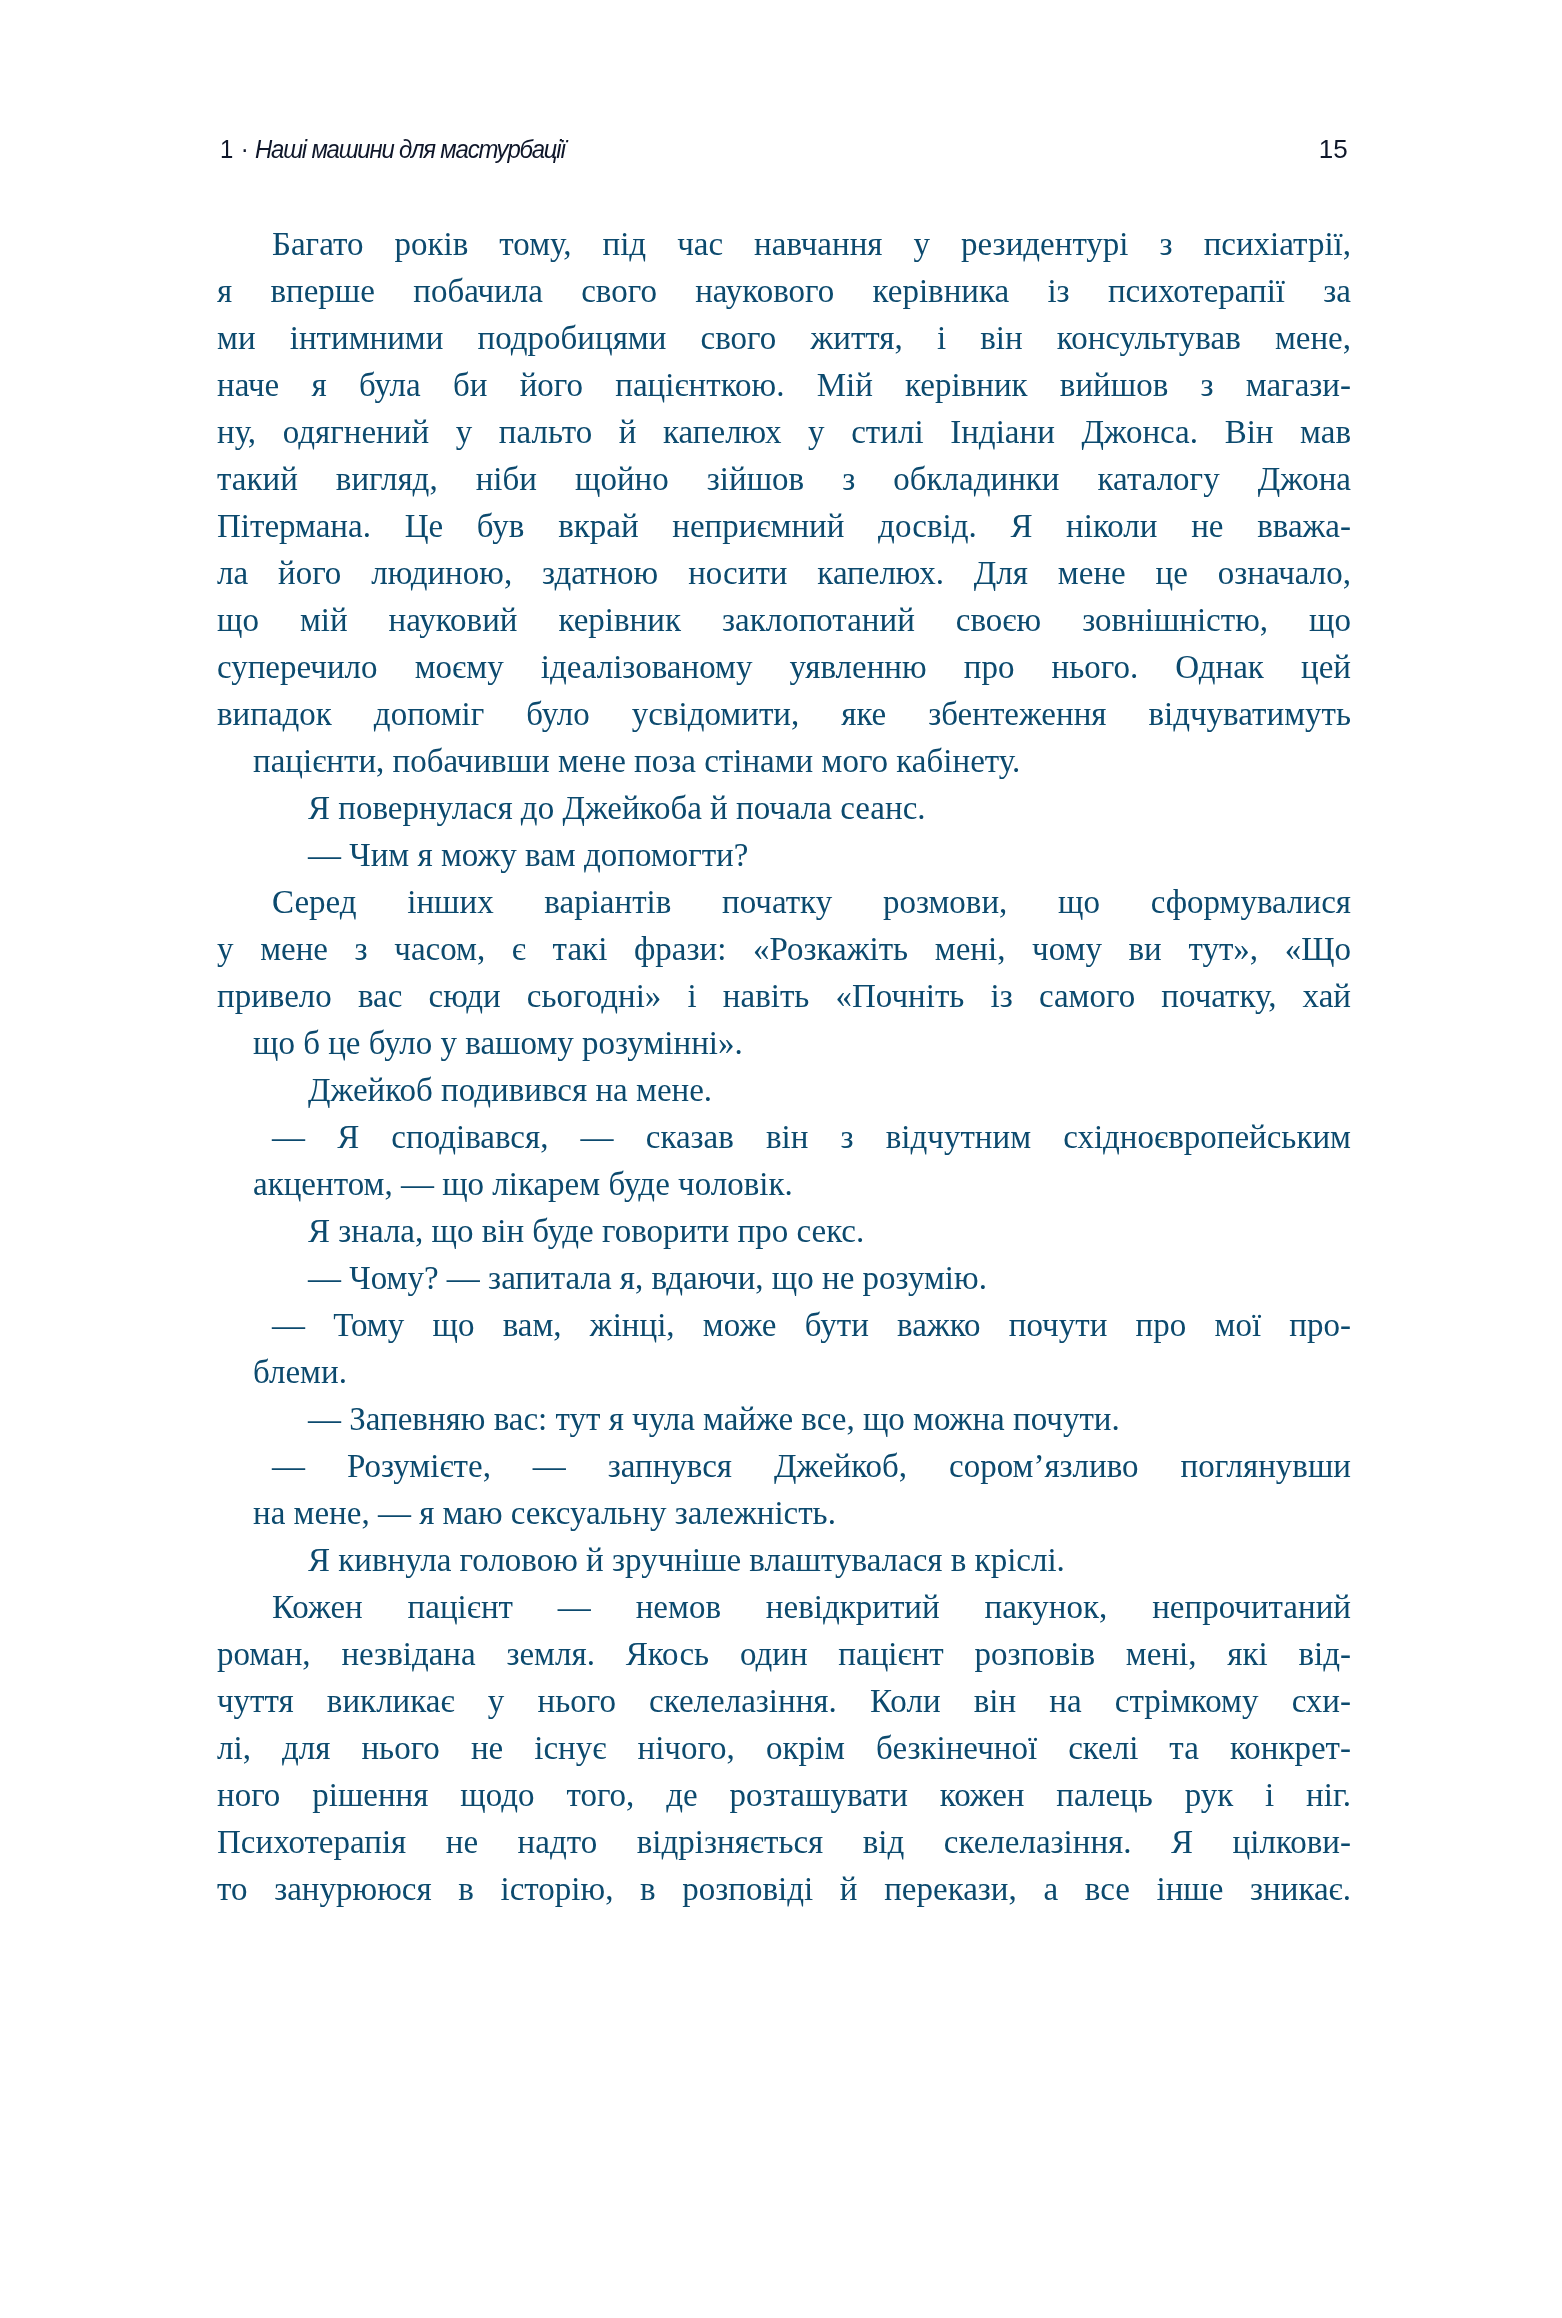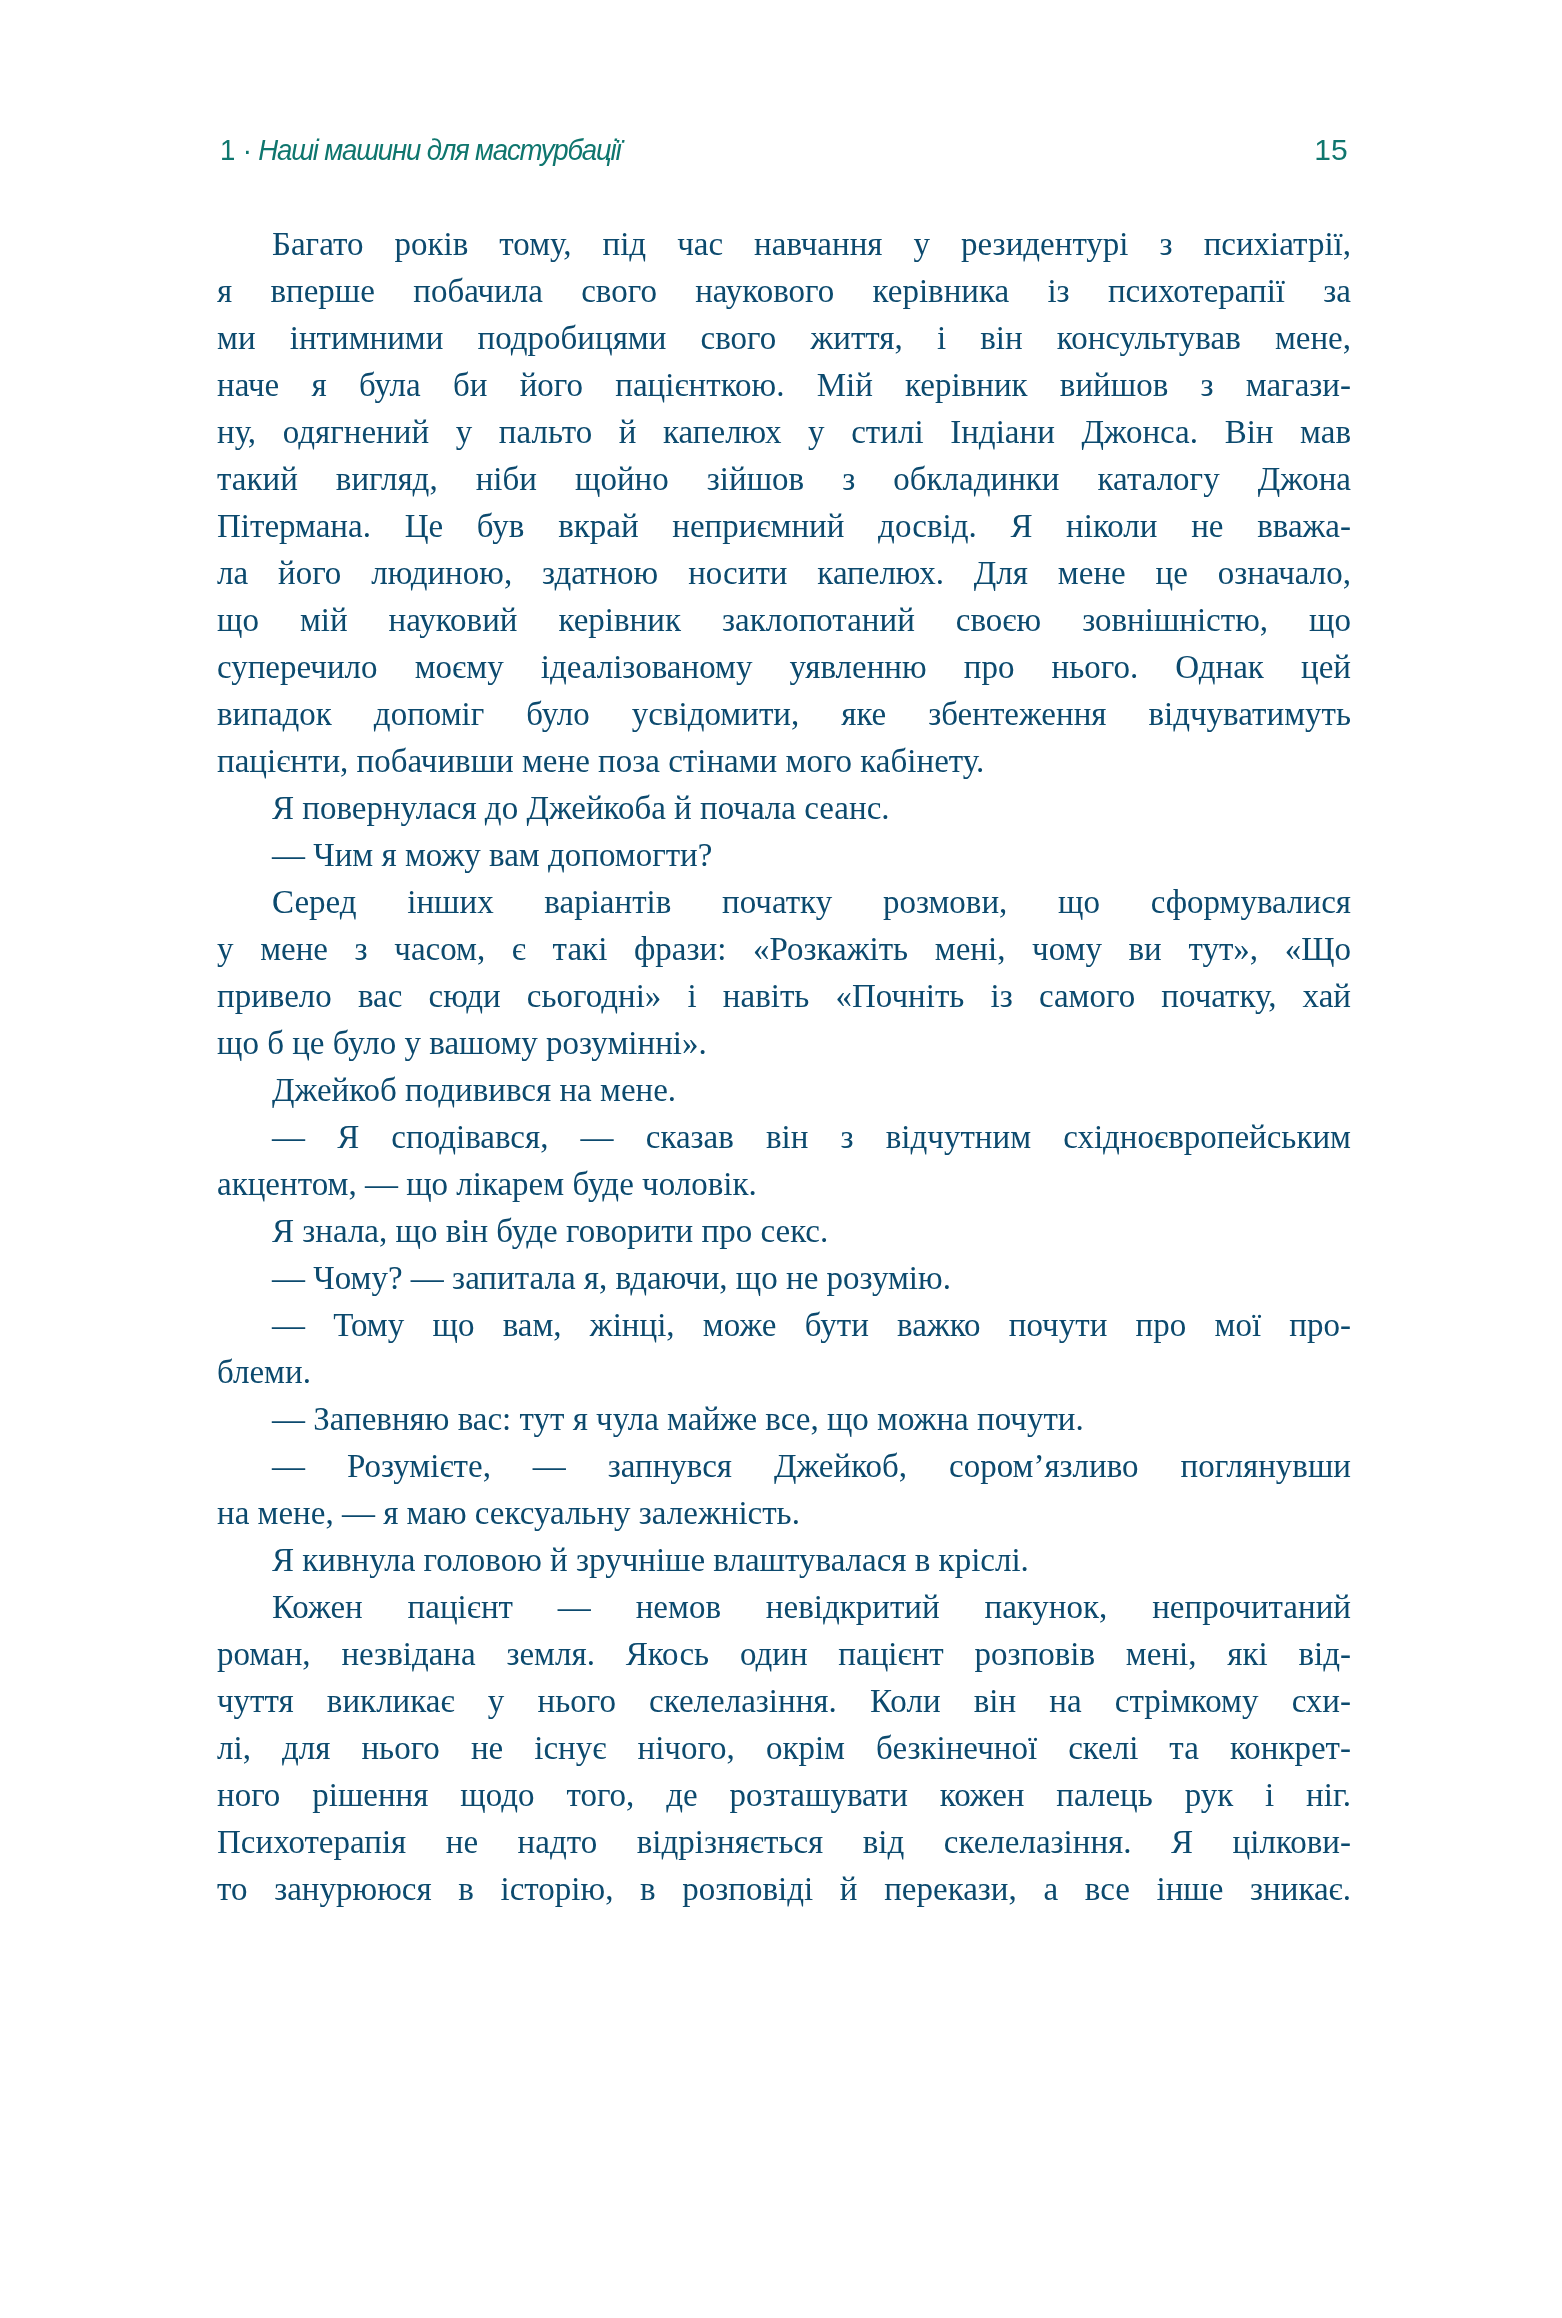--- a/index.html
+++ b/index.html
@@ -22,23 +22,23 @@
     height: 2319px;
     background: #ffffff;
   }
   .running-header {
     position: absolute;
     left: 220px;
     top: 129px;
     width: 1131px;
     height: 41px;
     font-family: "Liberation Sans", sans-serif;
-    font-size: 30px;
+    font-size: 26px;
     line-height: 41px;
-    color: #0f766e;
+    color: #0f172a;
   }
   .running-header .chapter {
     position: absolute;
     left: 0;
     top: 0;
     font-style: italic;
     letter-spacing: -1.3px;
     transform: scaleX(0.92);
     transform-origin: left center;
     white-space: nowrap;
@@ -73,20 +73,21 @@
     height: 47px;
     white-space: nowrap;
     text-align: justify;
     text-align-last: justify;
   }
   .line.indent {
     padding-left: 55px;
   }
   .line.last {
     text-align-last: left;
+    margin-left: 36px;
   }
 </style>
 </head>
 <body>
 
 <div class="page">
 
   <div class="running-header">
     <span class="chapter"><span class="chapter-num">1</span><span class="sep">·</span><span class="chapter-title">Наші машини для мастурбації</span></span>
     <span class="page-number">15</span>

